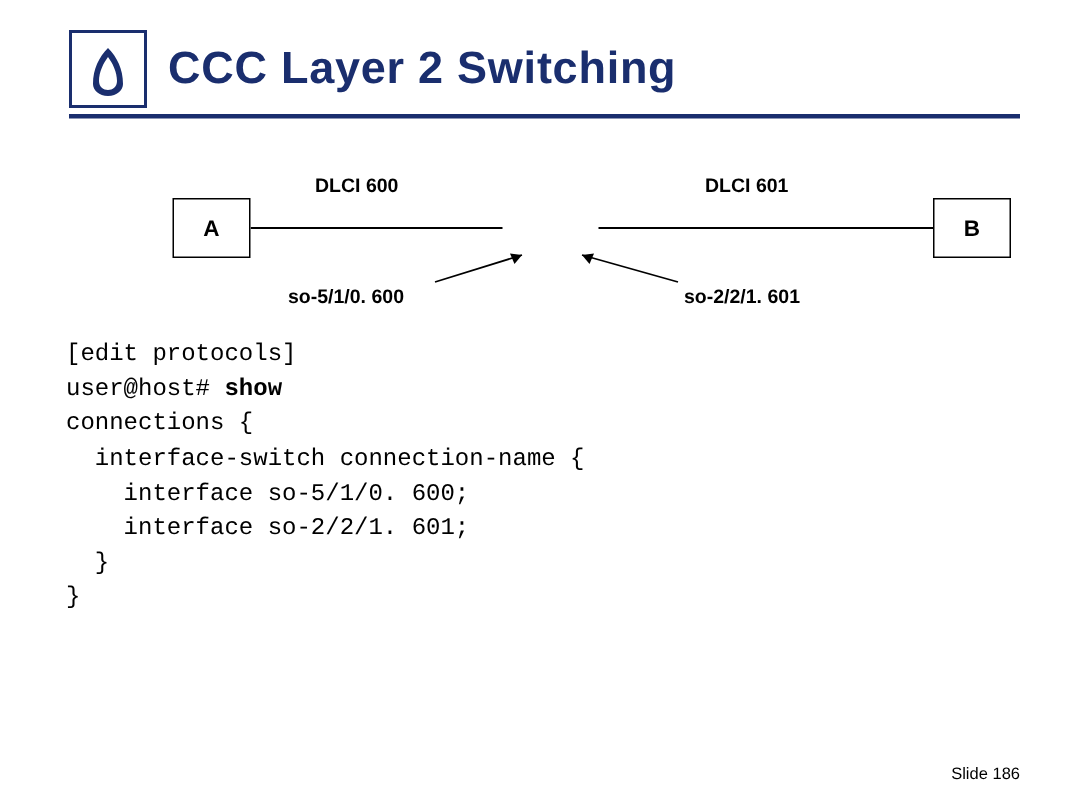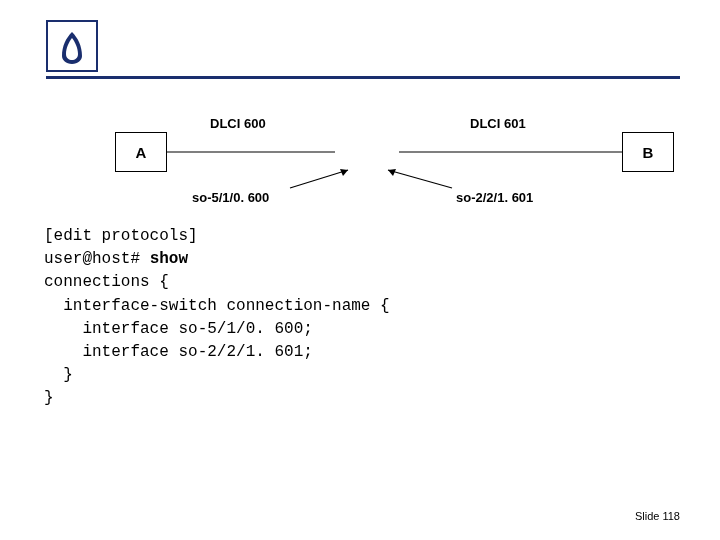--- a/index.html
+++ b/index.html
@@ -110,20 +110,21 @@
 </head>
 <body>
 
 <div class="header">
   <div class="logo">
     <svg viewBox="0 0 48 48">
       <path d="M24 10 C18 16 14 24 14 34 C14 38 18 42 24 42 C30 42 34 38 34 34 C34 24 30 16 24 10 Z
                M24 16 C27 20 30 26 30 32 C30 36 27 38 24 38 C21 38 18 36 18 32 C18 26 21 20 24 16 Z" fill="#1a2e6e"></path>
     </svg>
   </div>
+  <div class="title">CCC Layer 2 Switching</div>
 </div>
 <div class="title-underline"></div>
 
 <div class="diagram">
   <svg width="720" height="110" style="position:absolute;left:0;top:0;">
 
     <line x1="167" y1="42" x2="335" y2="42" stroke="#000" stroke-width="1.2"></line>
 
     <line x1="399" y1="42" x2="622" y2="42" stroke="#000" stroke-width="1.2"></line>
 
@@ -146,14 +147,14 @@
 <span>connections {</span>
 <span>  interface-switch connection-name {</span>
 <span>    interface so-5/1/0. 600;</span>
 <span>    interface so-2/2/1. 601;</span>
 <span>  }</span>
 <span>}</span></pre>
 
 <div class="footer">
   <div class="footer-left">
   </div>
-  <div class="footer-right">Slide 118</div>
+  <div class="footer-right">Slide 186</div>
 </div>
 
 </body></html>

